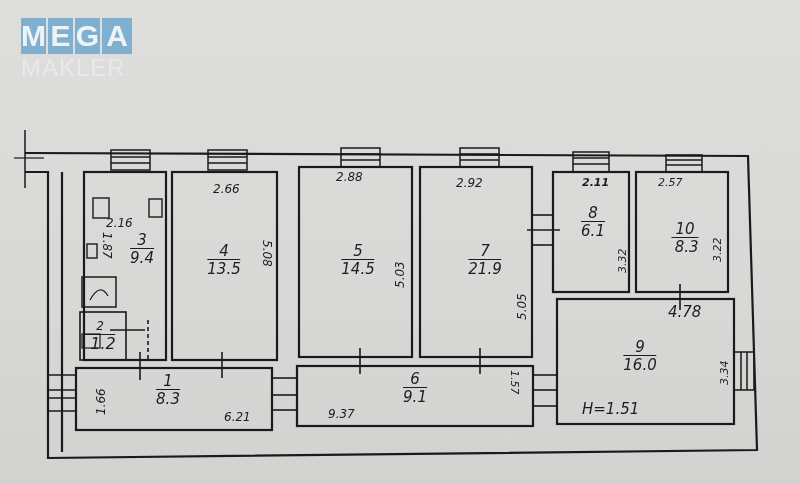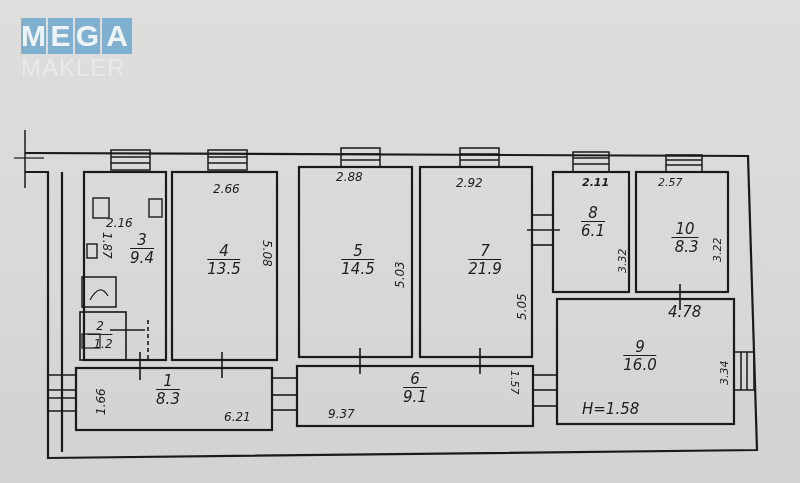--- a/index.html
+++ b/index.html
@@ -161,29 +161,29 @@
   <div class="lbl" style="left:582px;top:177px;font-size:11px;font-weight:bold;">2.11</div>
   <div class="lbl vertl" style="left:617px;top:273px;font-size:11px;">3.32</div>
   <div class="lbl" style="left:658px;top:177px;font-size:11px;font-style:italic;">2.57</div>
   <div class="lbl vertl" style="left:712px;top:262px;font-size:11px;">3.22</div>
   <div class="lbl" style="left:628px;top:306px;font-size:15px;margin-left:40px;">4.78</div>
   <div class="lbl vertl" style="left:719px;top:385px;font-size:11px;">3.34</div>
   <div class="lbl vertl" style="left:95px;top:415px;">1.66</div>
   <div class="lbl" style="left:224px;top:411px;">6.21</div>
   <div class="lbl" style="left:328px;top:408px;">9.37</div>
   <div class="lbl vert" style="left:520px;top:370px;font-size:11px;">1.57</div>
-  <div class="lbl" style="left:582px;top:401px;font-size:15px;line-height:16px;">H=1.58</div>
+  <div class="lbl" style="left:582px;top:401px;font-size:15px;line-height:16px;">H=1.51</div>
 
   <div class="room" style="left:168px;top:373px;">
     <span class="num">1</span>
     <span class="area">8.3</span>
   </div>
   <div class="room small" style="left:100px;top:318px;">
     <span class="num">2</span>
-    <span class="area" style="font-size:12px;margin-left:6px;">1.2</span>
+    <span class="area" style="font-size:16px;margin-left:6px;">1.2</span>
   </div>
   <div class="room" style="left:142px;top:232px;">
     <span class="num">3</span>
     <span class="area">9.4</span>
   </div>
   <div class="room" style="left:224px;top:243px;">
     <span class="num">4</span>
     <span class="area">13.5</span>
   </div>
   <div class="room" style="left:358px;top:243px;">

